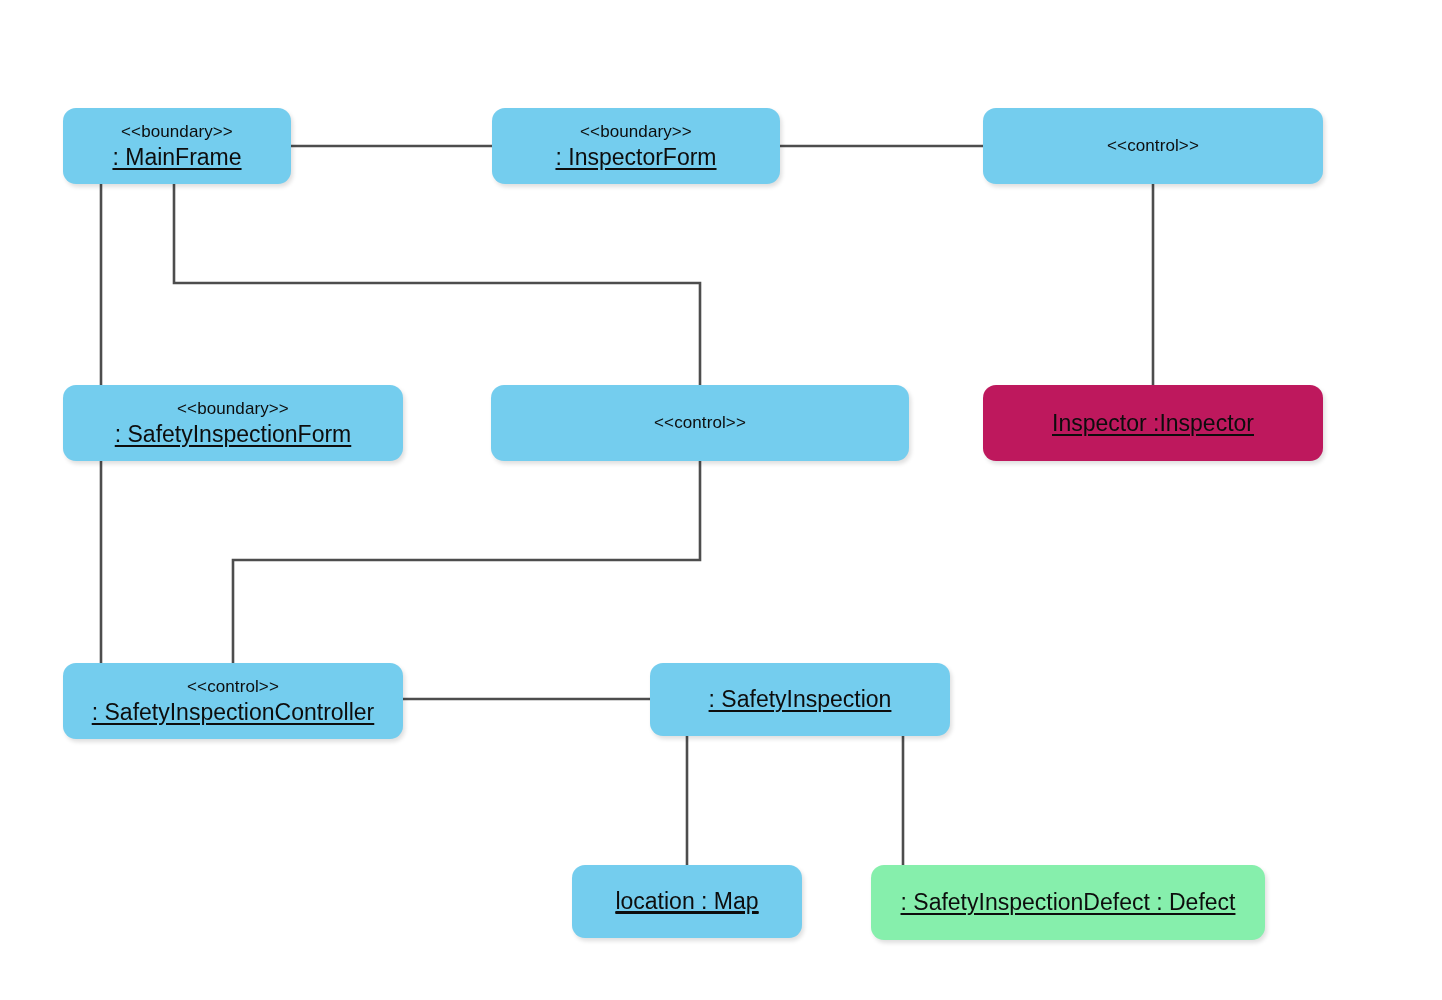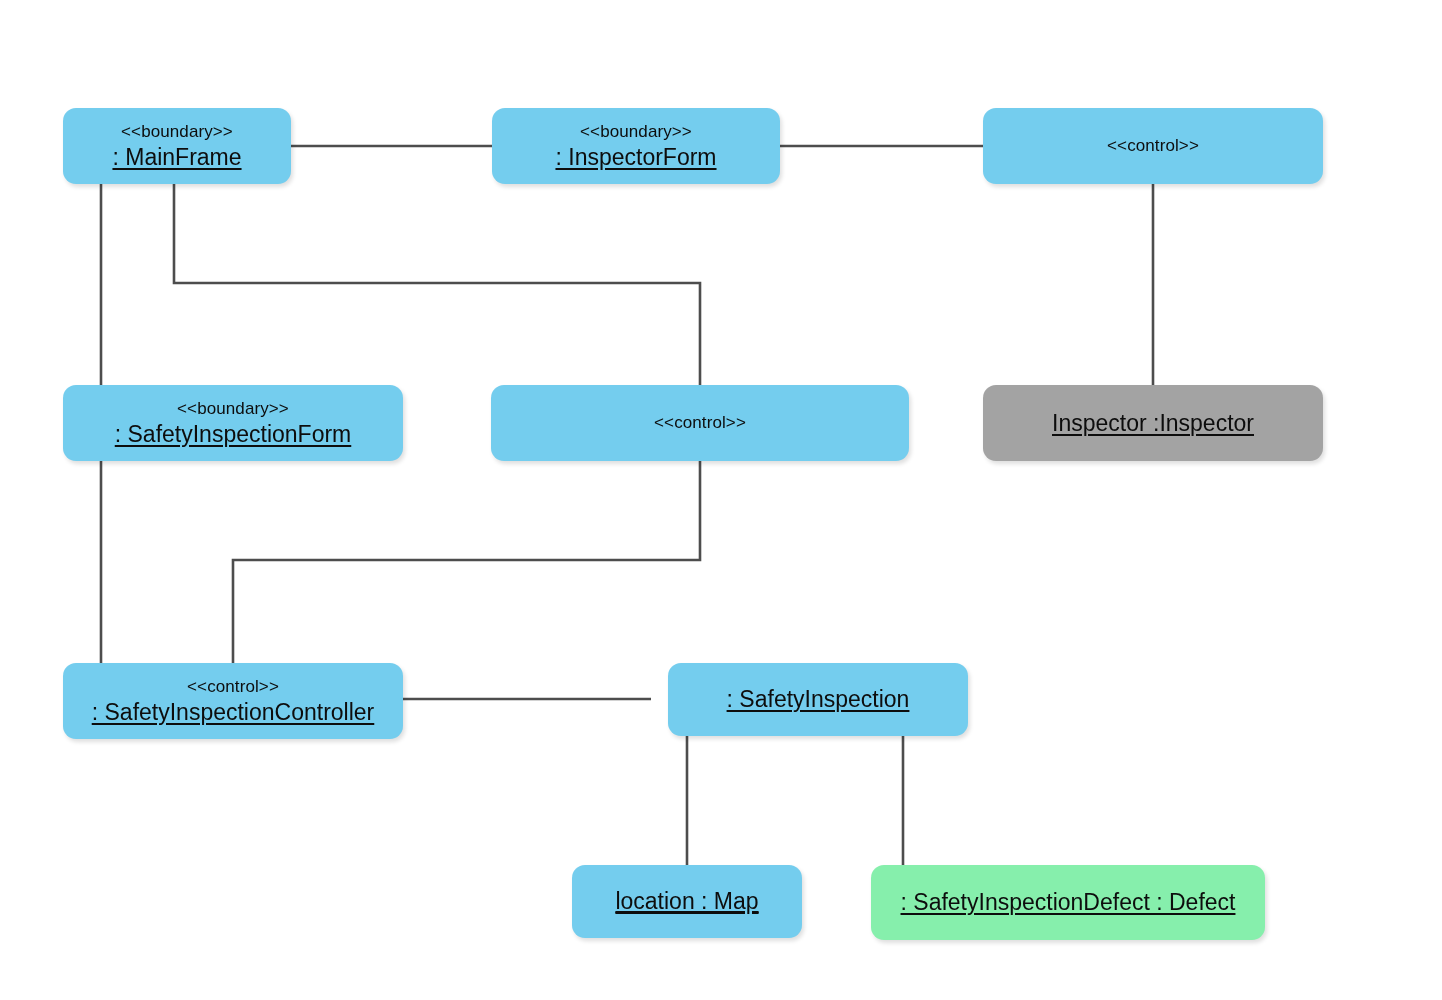--- a/index.html
+++ b/index.html
@@ -92,28 +92,28 @@
       <div class="node with-stereotype" style="left: 983px; top: 108px; width: 340px; height: 76px; background: rgb(116, 205, 238);">
         <div class="stereotype">&lt;&lt;control&gt;&gt;</div>
       </div>
       <div class="node with-stereotype" style="left: 63px; top: 385px; width: 340px; height: 76px; background: rgb(116, 205, 238);">
         <div class="stereotype">&lt;&lt;boundary&gt;&gt;</div>
         <div class="objname">: SafetyInspectionForm</div>
       </div>
       <div class="node with-stereotype" style="left: 491px; top: 385px; width: 418px; height: 76px; background: rgb(116, 205, 238);">
         <div class="stereotype">&lt;&lt;control&gt;&gt;</div>
       </div>
-      <div class="node solo" style="left: 983px; top: 385px; width: 340px; height: 76px; background: #a3a3a3;">
+      <div class="node solo" style="left: 983px; top: 385px; width: 340px; height: 76px; background: #be185d;">
         <div class="objname">Inspector :Inspector</div>
       </div>
       <div class="node with-stereotype" style="left: 63px; top: 663px; width: 340px; height: 76px; background: rgb(116, 205, 238);">
         <div class="stereotype">&lt;&lt;control&gt;&gt;</div>
         <div class="objname">: SafetyInspectionController</div>
       </div>
-      <div class="node solo" style="left: 650px; top: 663px; width: 300px; height: 73px; background: rgb(116, 205, 238); margin-left: 18px;">
+      <div class="node solo" style="left: 650px; top: 663px; width: 300px; height: 73px; background: rgb(116, 205, 238);">
         <div class="objname">: SafetyInspection</div>
       </div>
       <div class="node solo" style="left: 572px; top: 865px; width: 230px; height: 73px; background: rgb(116, 205, 238); text-decoration: underline;">
         <div class="objname">location : Map</div>
       </div>
       <div class="node solo" style="left: 871px; top: 865px; width: 394px; height: 75px; background: #86efac;">
         <div class="objname">: SafetyInspectionDefect : Defect</div>
       </div>
     </div>
 

